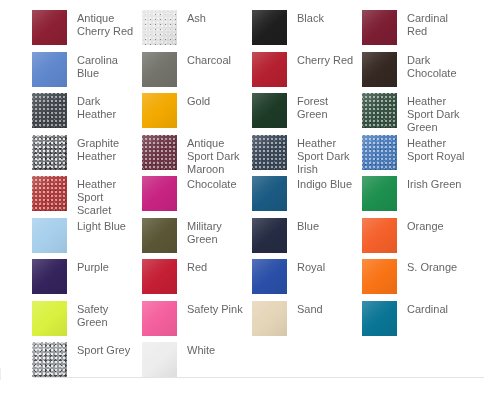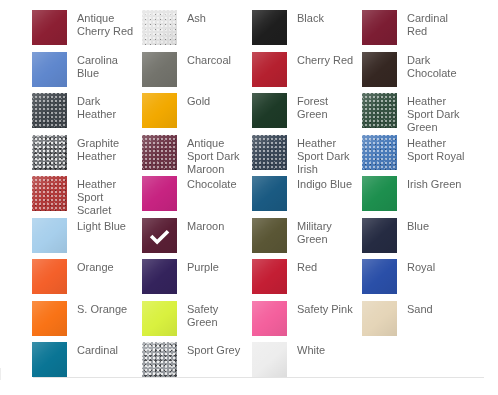--- a/index.html
+++ b/index.html
@@ -215,30 +215,20 @@
         <span class="swatch-label">Indigo Blue</span>
       </div>
       <div class="swatch-cell">
         <div class="swatch-chip" style="background-color: rgb(29, 143, 78);"></div>
         <span class="swatch-label">Irish Green</span>
       </div>
       <div class="swatch-cell">
         <div class="swatch-chip" style="background-color: rgb(167, 207, 236);"></div>
         <span class="swatch-label">Light Blue</span>
       </div>
-      <div class="swatch-cell is-selected">
-        <div class="swatch-chip" style="background-color: rgb(90, 31, 53);">
-          <span class="swatch-check">
-            <svg viewBox="0 0 24 24" aria-hidden="true">
-              <path d="M20.3 5.6 9.3 16.6 3.9 11.2 1 14.1l8.3 8.3L23.2 8.5z" fill="#ffffff"></path>
-            </svg>
-          </span>
-        </div>
-        <span class="swatch-label">Maroon</span>
-      </div>
       <div class="swatch-cell">
         <div class="swatch-chip" style="background-color: rgb(90, 86, 53);"></div>
         <span class="swatch-label">Military Green</span>
       </div>
       <div class="swatch-cell">
         <div class="swatch-chip" style="background-color: rgb(37, 43, 66);"></div>
         <span class="swatch-label">Blue</span>
       </div>
       <div class="swatch-cell">
         <div class="swatch-chip" style="background-color: rgb(244, 96, 42);"></div>

